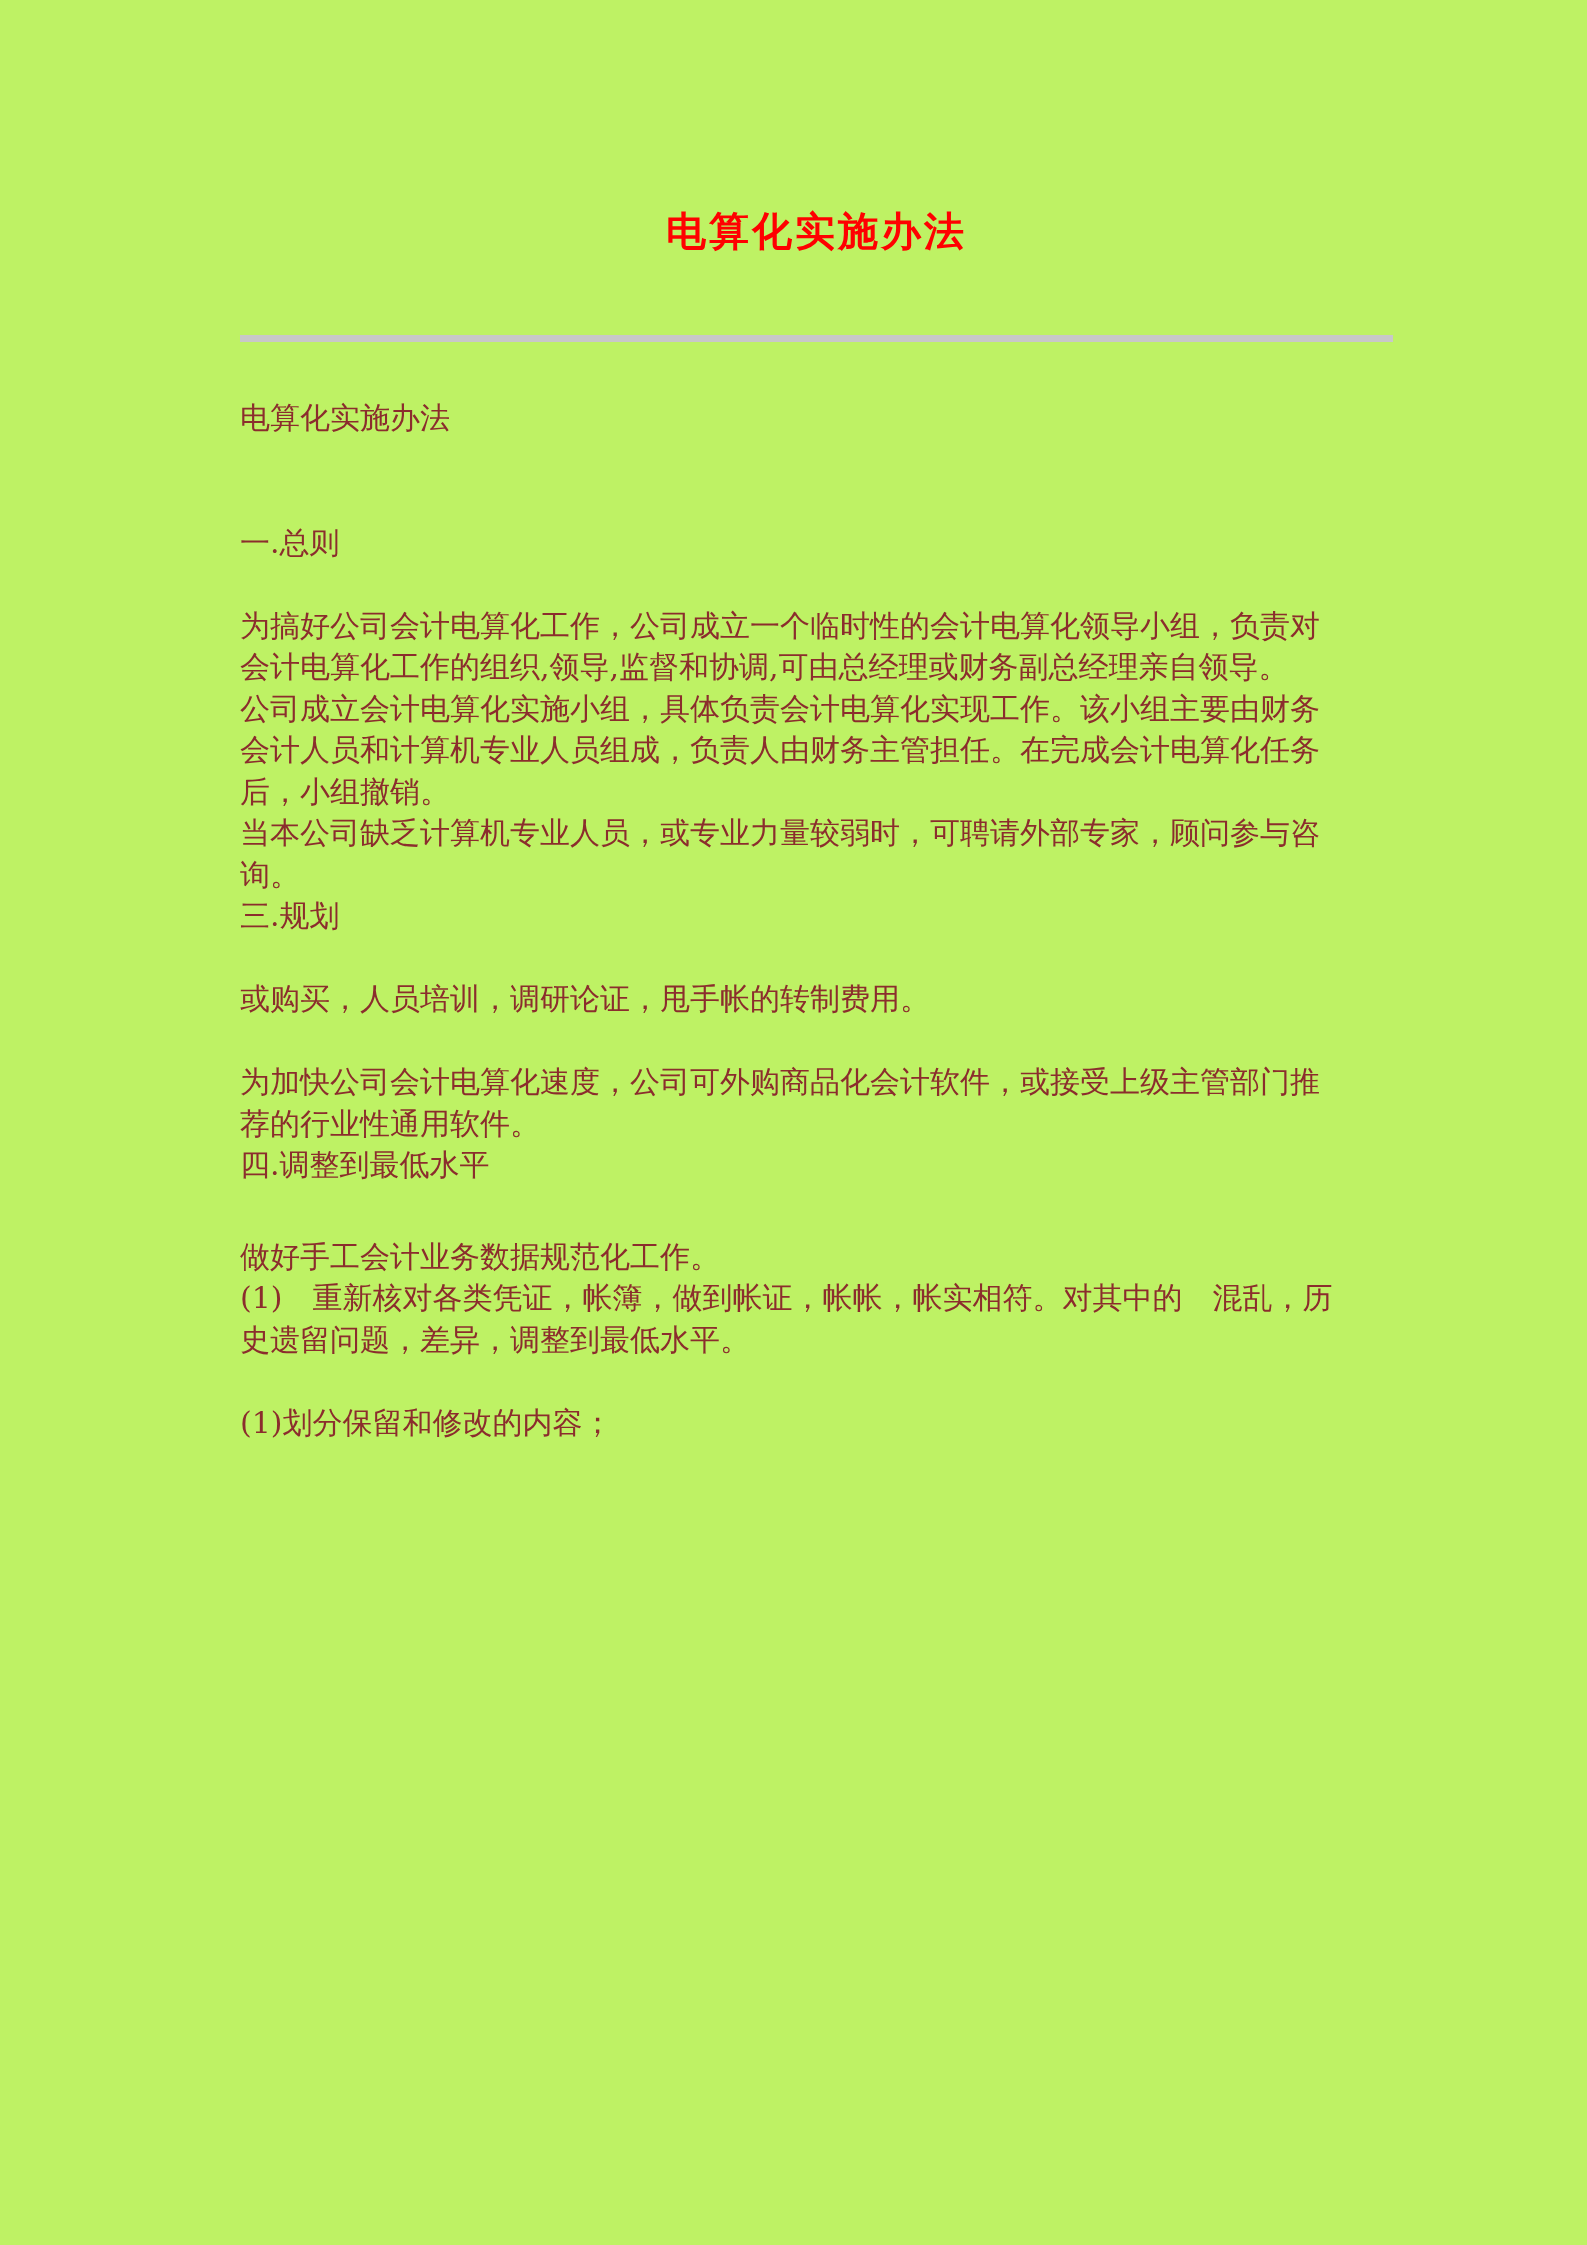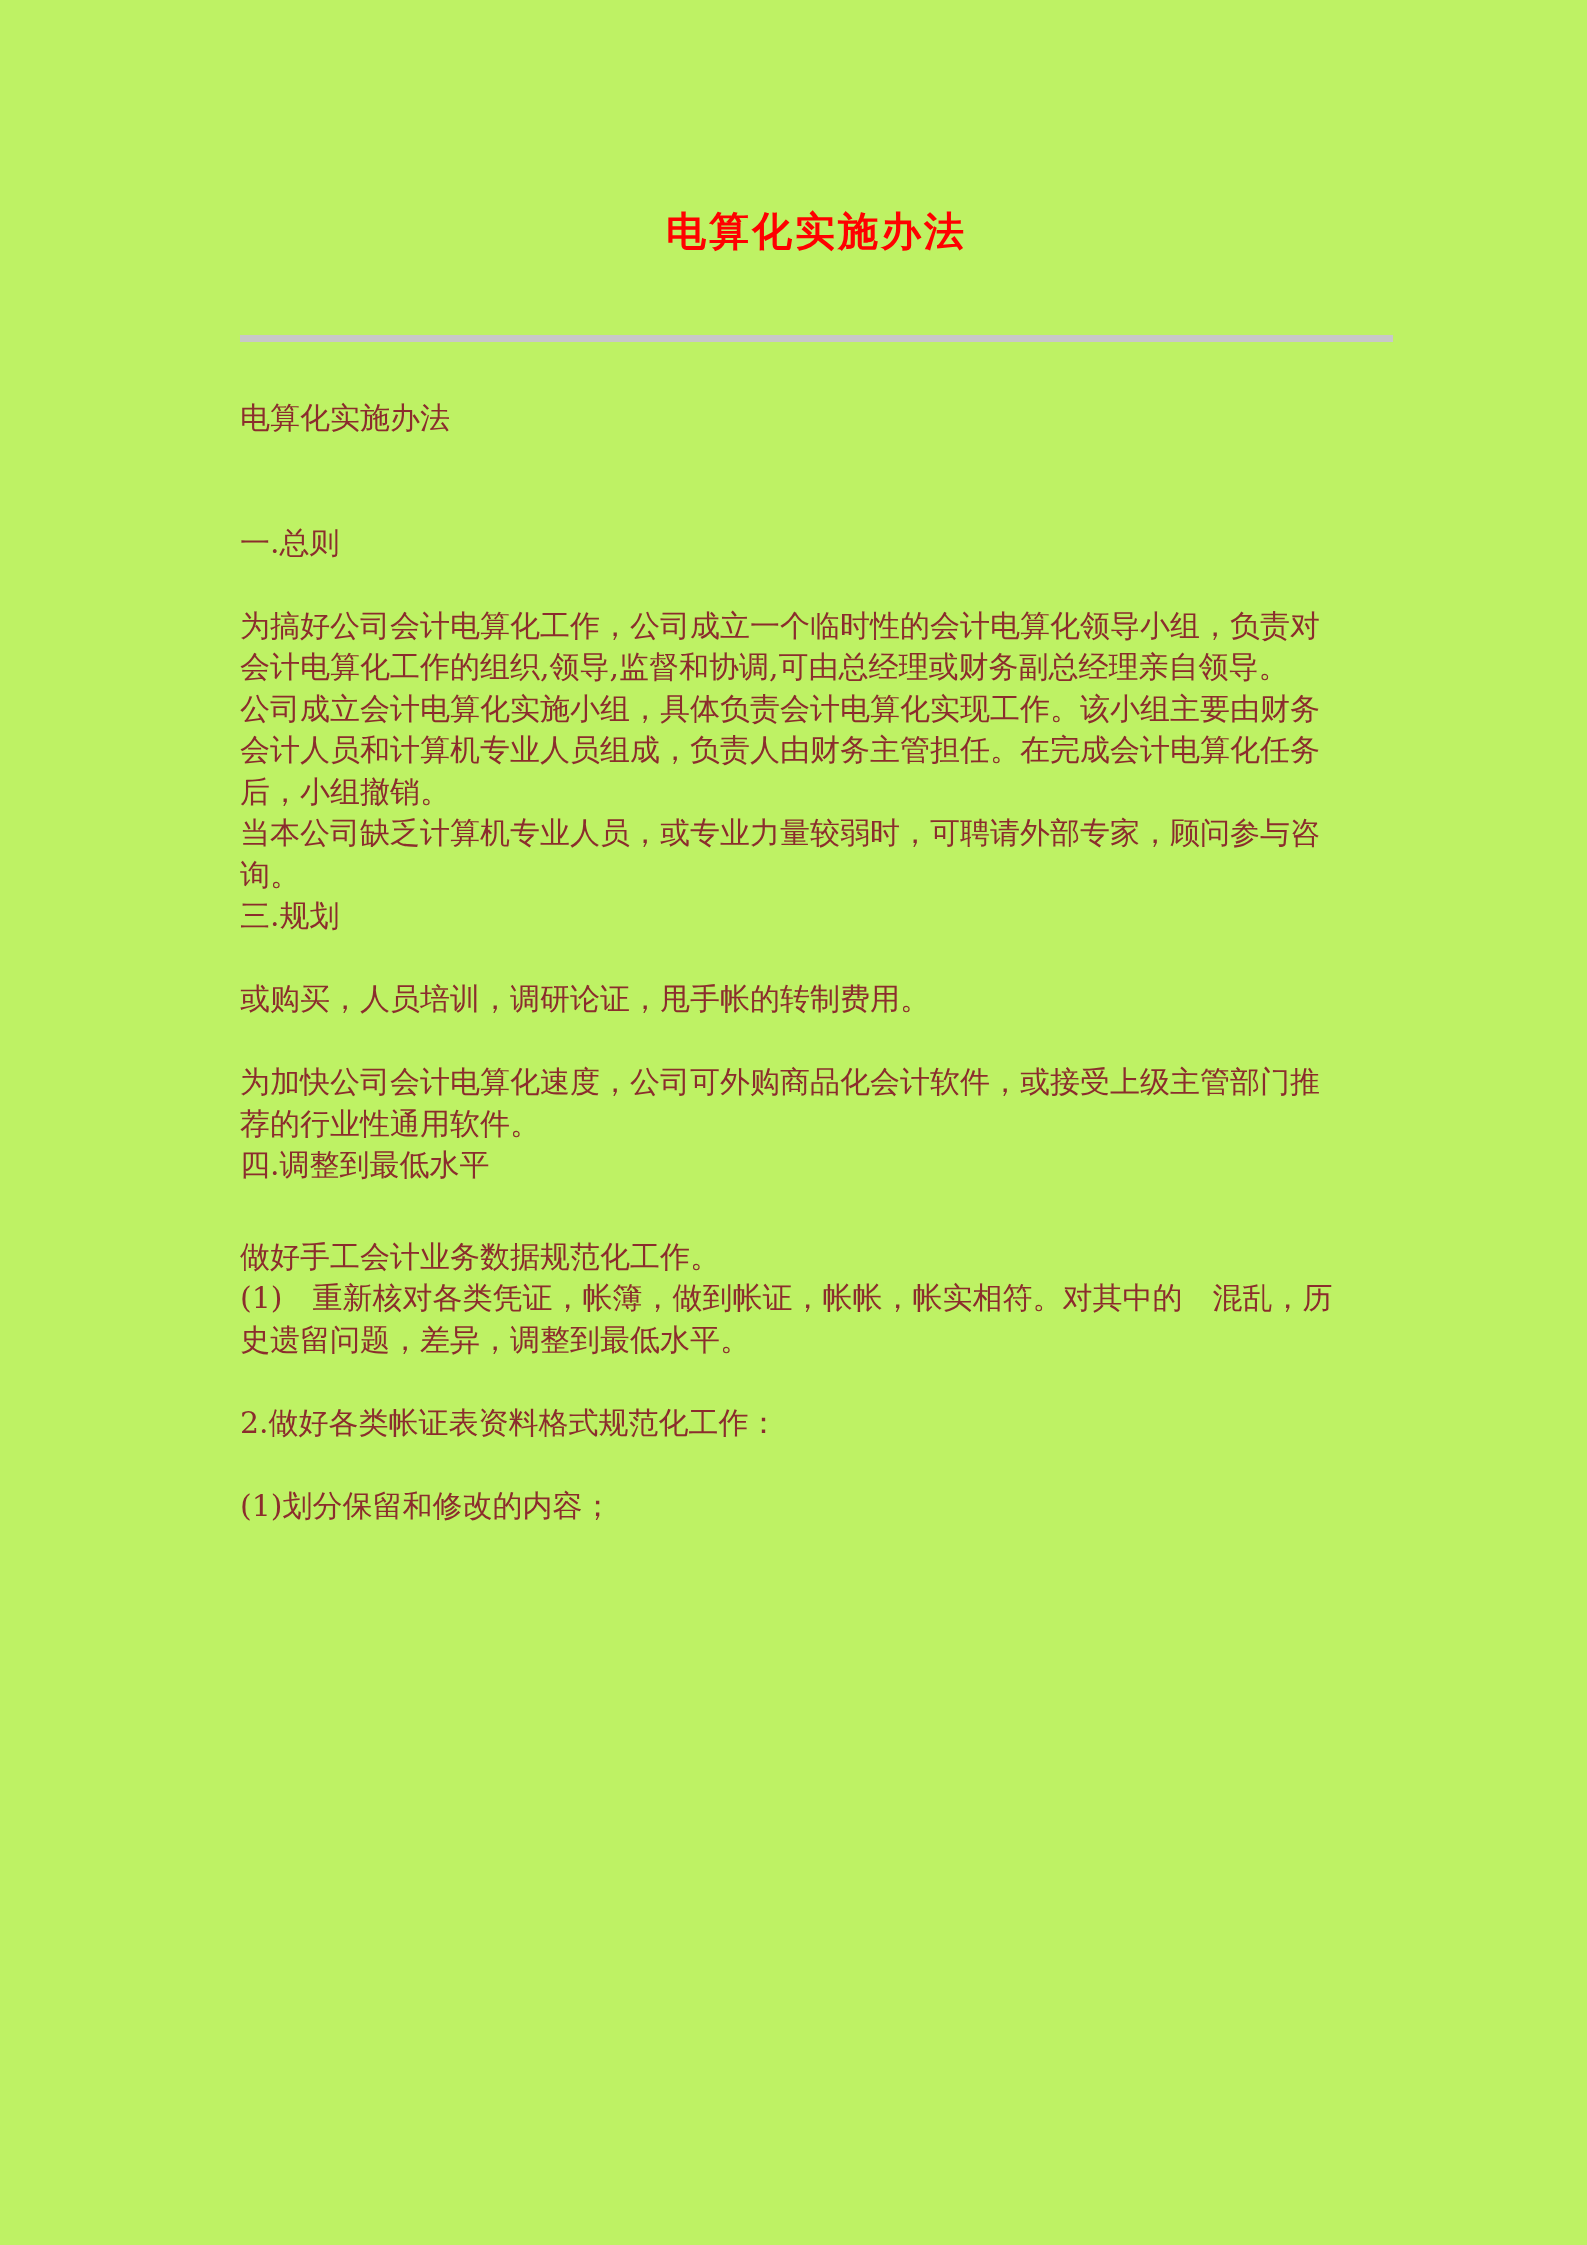--- a/index.html
+++ b/index.html
@@ -65,17 +65,16 @@
 当本公司缺乏计算机专业人员，或专业力量较弱时，可聘请外部专家，顾问参与咨
 询。
 三.规划</p>
         <p class="para">或购买，人员培训，调研论证，甩手帐的转制费用。</p>
         <p class="para">为加快公司会计电算化速度，公司可外购商品化会计软件，或接受上级主管部门推
 荐的行业性通用软件。
 四.调整到最低水平</p>
         <p class="para">做好手工会计业务数据规范化工作。
 (1)　重新核对各类凭证，帐簿，做到帐证，帐帐，帐实相符。对其中的　混乱，历
 史遗留问题，差异，调整到最低水平。</p>
-        <p class="para">2.做好各类帐证表资料格式规范化工作：</p>
         <p class="para">(1)划分保留和修改的内容；</p>
       </div>
   </div>
 </div>
 
 </body></html>

